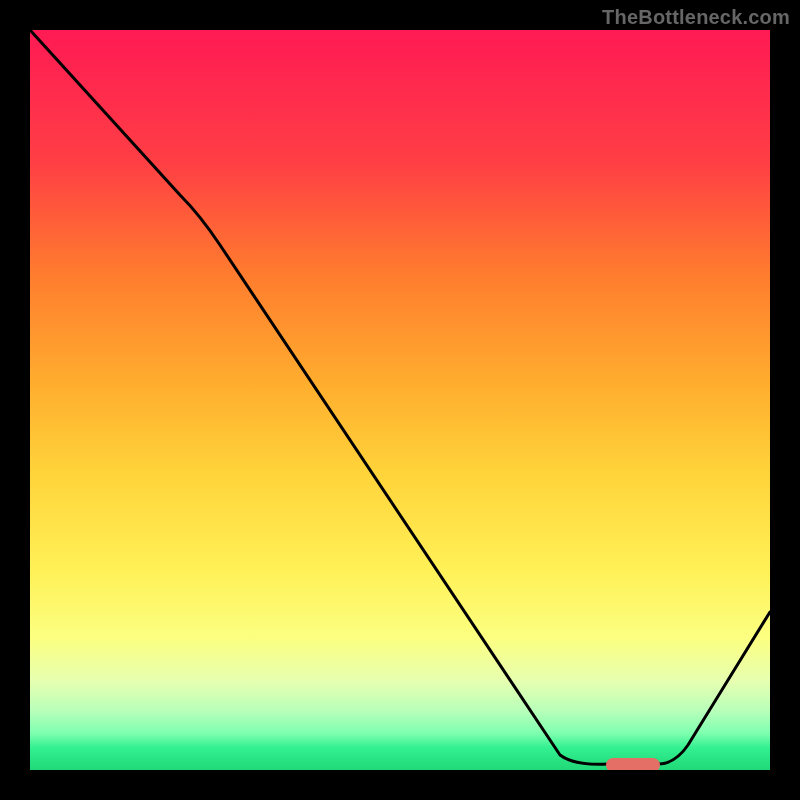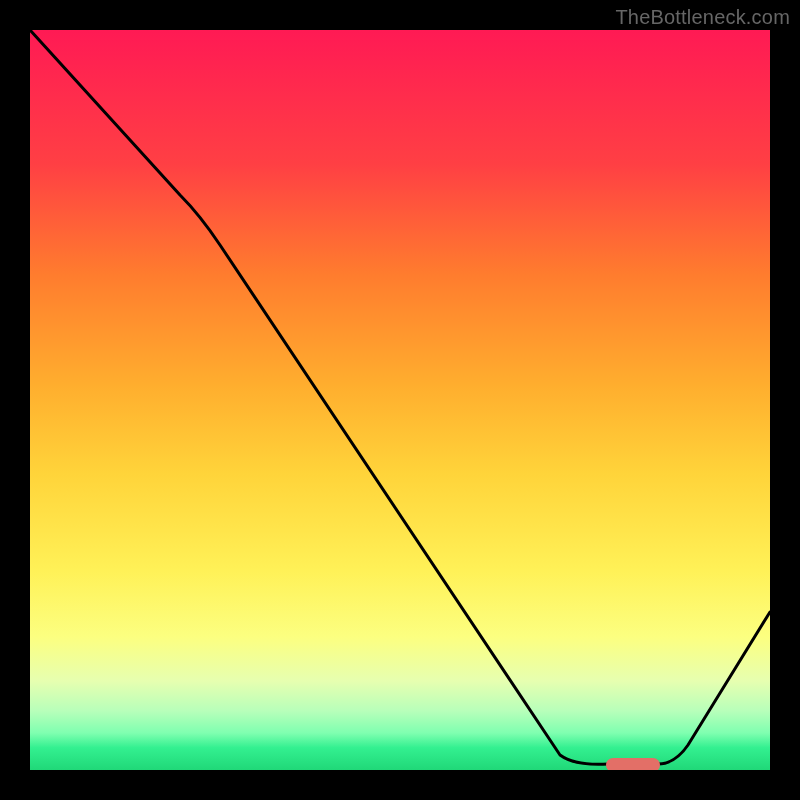--- a/index.html
+++ b/index.html
@@ -47,21 +47,21 @@
   .border-bottom {
     left: 0; bottom: 0;
     width: 800px; height: 30px;
   }
   .watermark {
     position: absolute;
     top: 6px;
     right: 10px;
     font-family: Verdana, Arial, sans-serif;
     font-size: 20px;
-    font-weight: 400;
+    font-weight: 700;
     color: #666666;
     letter-spacing: 0.2px;
   }
   svg.curve-layer {
     position: absolute;
     left: 0;
     top: 0;
     width: 800px;
     height: 800px;
     pointer-events: none;

